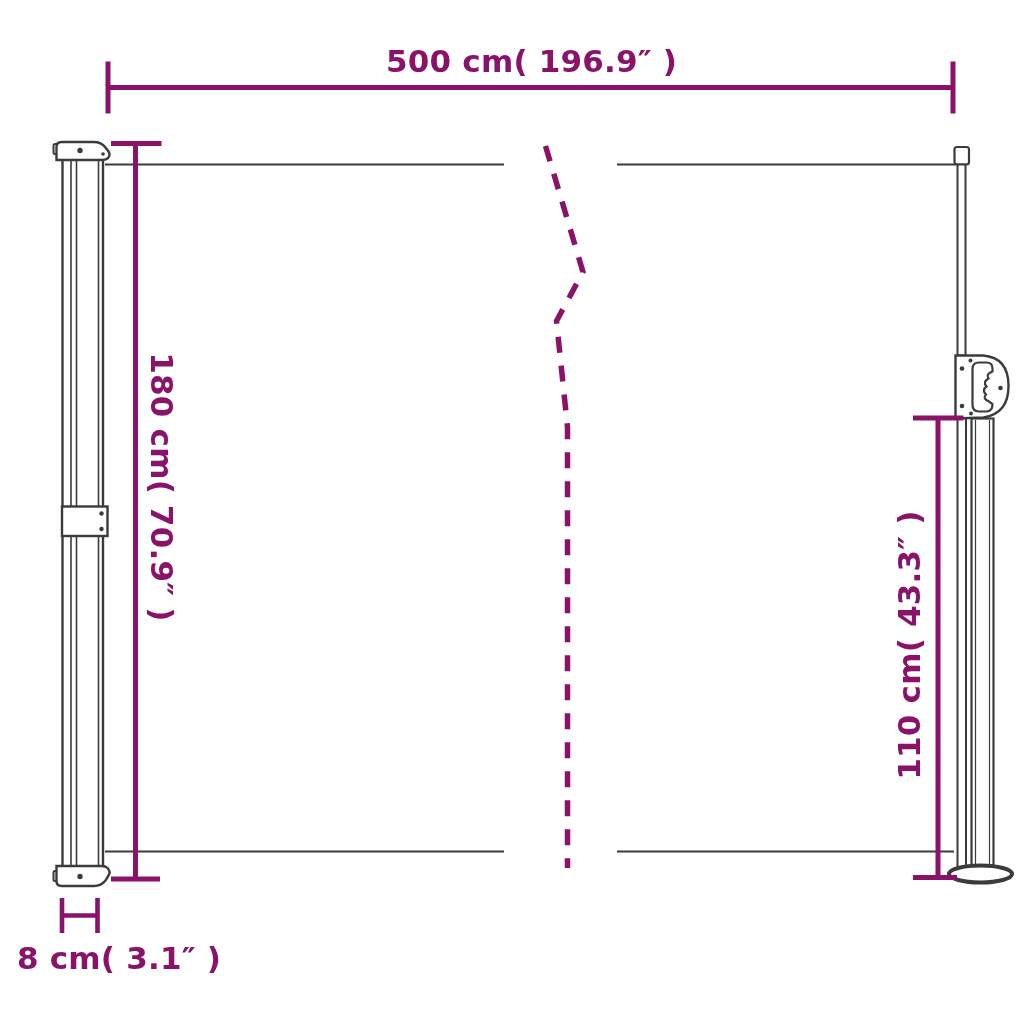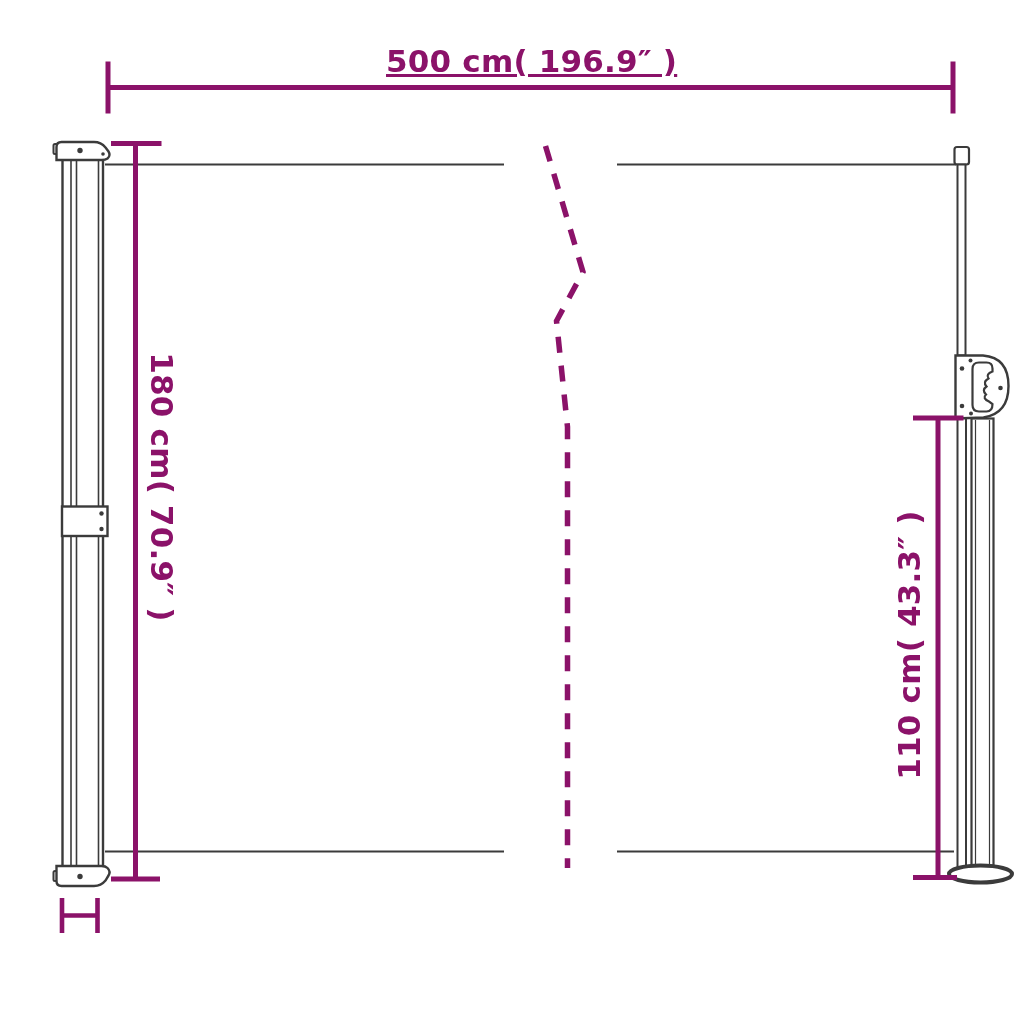--- a/index.html
+++ b/index.html
@@ -121,19 +121,20 @@
       </g>
 
       <g stroke-width="4.6">
         <line x1="62" y1="915.5" x2="97.5" y2="915.5"></line>
         <line x1="62" y1="898" x2="62" y2="933"></line>
         <line x1="97.5" y1="898" x2="97.5" y2="933"></line>
       </g>
     </g>
   </svg>
 
-  <div class="dim-label" style="left:386px;top:44px;text-decoration:underline;">500 cm( 196.9″ )</div>
+  <div class="dim-label" style="left:386px;top:44px;">500 cm( 196.9″ )</div>
 
   <div class="dim-label rot-cw" style="left:162px;top:487px;">180 cm( 70.9″ )</div>
 
   <div class="dim-label rot-ccw" style="left:909px;top:645px;">110 cm( 43.3″ )</div>
 
+  <div class="dim-label" style="left:17px;top:941px;">8 cm( 3.1″ )</div>
 </div>
 
 </body></html>

